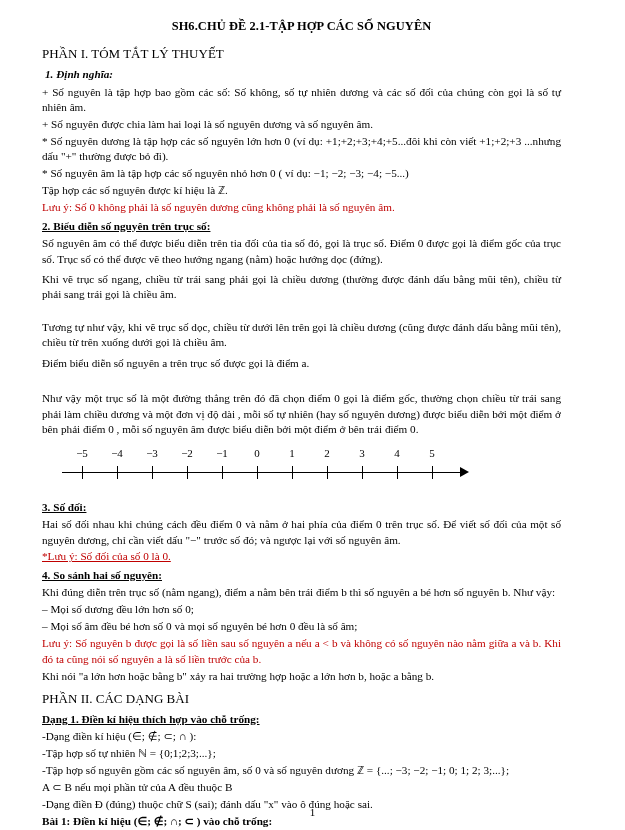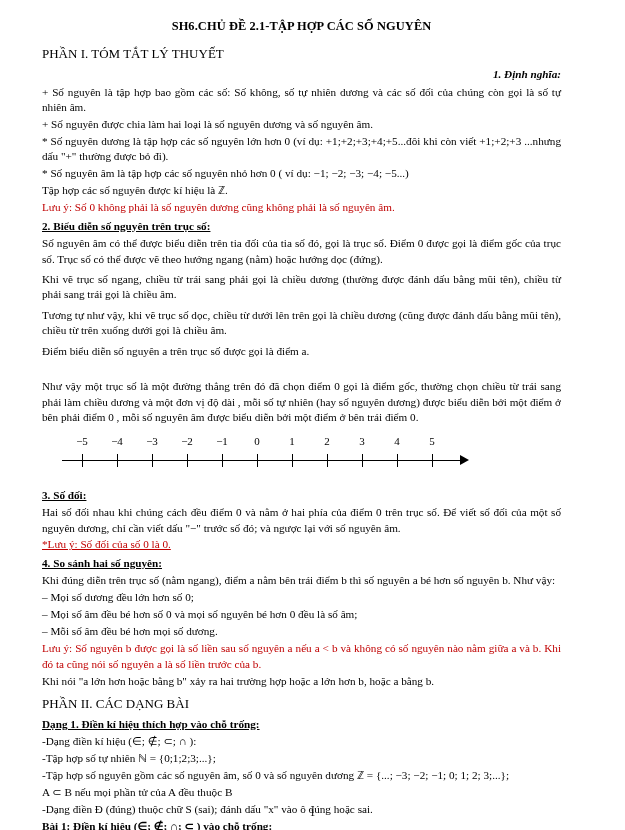--- a/index.html
+++ b/index.html
@@ -33,21 +33,20 @@
   }
   .section-head {
     font-weight: normal;
     font-size: 13px;
     margin: 6px 0 4px 0;
   }
   .subhead-italic {
     font-weight: bold;
     font-style: italic;
     margin: 4px 0 2px 3px;
-    text-align: right;
   }
   .subhead {
     font-weight: bold;
     margin: 3px 0 2px 0;
     text-decoration: underline;
   }
   p.line {
     margin: 0 0 1.5px 0;
     text-align: justify;
   }
@@ -131,21 +130,21 @@
   <p class="line">* Số nguyên dương là tập hợp các số nguyên lớn hơn 0 (ví dụ: +1;+2;+3;+4;+5...đôi khi còn viết +1;+2;+3 ...nhưng dấu "+" thường được bỏ đi).</p>
   <p class="line">* Số nguyên âm là tập hợp các số nguyên nhỏ hơn 0 ( ví dụ: −1; −2; −3; −4; −5...)</p>
   <p class="line">Tập hợp các số nguyên được kí hiệu là ℤ.</p>
 
   <p class="line note-red">Lưu ý: Số 0 không phải là số nguyên dương cũng không phải là số nguyên âm.</p>
 
   <div class="subhead">2. Biểu diễn số nguyên trên trục số:</div>
 
   <p class="line">Số nguyên âm có thể được biểu diễn trên tia đối của tia số đó, gọi là trục số. Điểm 0 được gọi là điểm gốc của trục số. Trục số có thể được vẽ theo hướng ngang (nằm) hoặc hướng dọc (đứng).</p>
   <p class="line" style="margin-top:5px">Khi vẽ trục số ngang, chiều từ trái sang phải gọi là chiều dương (thường được đánh dấu bằng mũi tên), chiều từ phải sang trái gọi là chiều âm.</p>
-  <p class="line" style="margin-top:5px">Tương tự như vậy, khi vẽ trục số dọc, chiều từ dưới lên trên gọi là chiều dương (cũng được đánh dấu bằng mũi tên), chiều từ trên xuống dưới gọi là chiều âm.</p>
+  <p class="line" style="margin-top:17px">Tương tự như vậy, khi vẽ trục số dọc, chiều từ dưới lên trên gọi là chiều dương (cũng được đánh dấu bằng mũi tên), chiều từ trên xuống dưới gọi là chiều âm.</p>
   <p class="line" style="margin-top:5px">Điểm biểu diễn số nguyên a trên trục số được gọi là điểm a.</p>
   <p class="line" style="margin-top:20px">Như vậy một trục số là một đường thẳng trên đó đã chọn điểm 0 gọi là điểm gốc, thường chọn chiều từ trái sang phải làm chiều dương và một đơn vị độ dài , mỗi số tự nhiên (hay số nguyên dương) được biểu diễn bởi một điểm ở bên phải điểm 0 , mỗi số nguyên âm được biểu diễn bởi một điểm ở bên trái điểm 0.</p>
 
   <div class="numline-wrap">
     <div class="numline">
       <div class="nl-labels">
         <span style="left:20px">−5</span>
         <span style="left:55px">−4</span>
         <span style="left:90px">−3</span>
         <span style="left:125px">−2</span>
@@ -174,21 +173,20 @@
   </div>
 
   <div class="subhead">3. Số đối:</div>
   <p class="line">Hai số đối nhau khi chúng cách đều điểm 0 và nằm ở hai phía của điểm 0 trên trục số. Để viết số đối của một số nguyên dương, chỉ cần viết dấu "−" trước số đó; và ngược lại với số nguyên âm.</p>
   <p class="line note-red u">*Lưu ý: Số đối của số 0 là 0.</p>
 
   <div class="subhead">4. So sánh hai số nguyên:</div>
   <p class="line">Khi đúng diễn trên trục số (nằm ngang), điểm a nằm bên trái điểm b thì số nguyên a bé hơn số nguyên b. Như vậy:</p>
   <p class="line">– Mọi số dương đều lớn hơn số 0;</p>
   <p class="line">– Mọi số âm đều bé hơn số 0 và mọi số nguyên bé hơn 0 đều là số âm;</p>
-  <p class="line">– Mỗi số âm đều bé hơn mọi số dương.</p>
   <p class="line note-red">Lưu ý: Số nguyên b được gọi là số liền sau số nguyên a nếu a &lt; b và không có số nguyên nào nằm giữa a và b. Khi đó ta cũng nói số nguyên a là số liền trước của b.</p>
   <p class="line">Khi nói "a lớn hơn hoặc bằng b" xảy ra hai trường hợp hoặc a lớn hơn b, hoặc a bằng b.</p>
 
   <div class="section-head">PHẦN II. CÁC DẠNG BÀI</div>
   <div class="subhead">Dạng 1. Điền kí hiệu thích hợp vào chỗ trống:</div>
 
   <p class="line">-Dạng điền kí hiệu (∈; ∉; ⊂; ∩ ):</p>
   <p class="line">-Tập hợp số tự nhiên ℕ = {0;1;2;3;...};</p>
   <p class="line">-Tập hợp số nguyên gồm các số nguyên âm, số 0 và số nguyên dương  ℤ = {...; −3; −2; −1; 0; 1; 2; 3;...};</p>
   <p class="line">A ⊂ B nếu mọi phần tử của A đều thuộc B</p>

